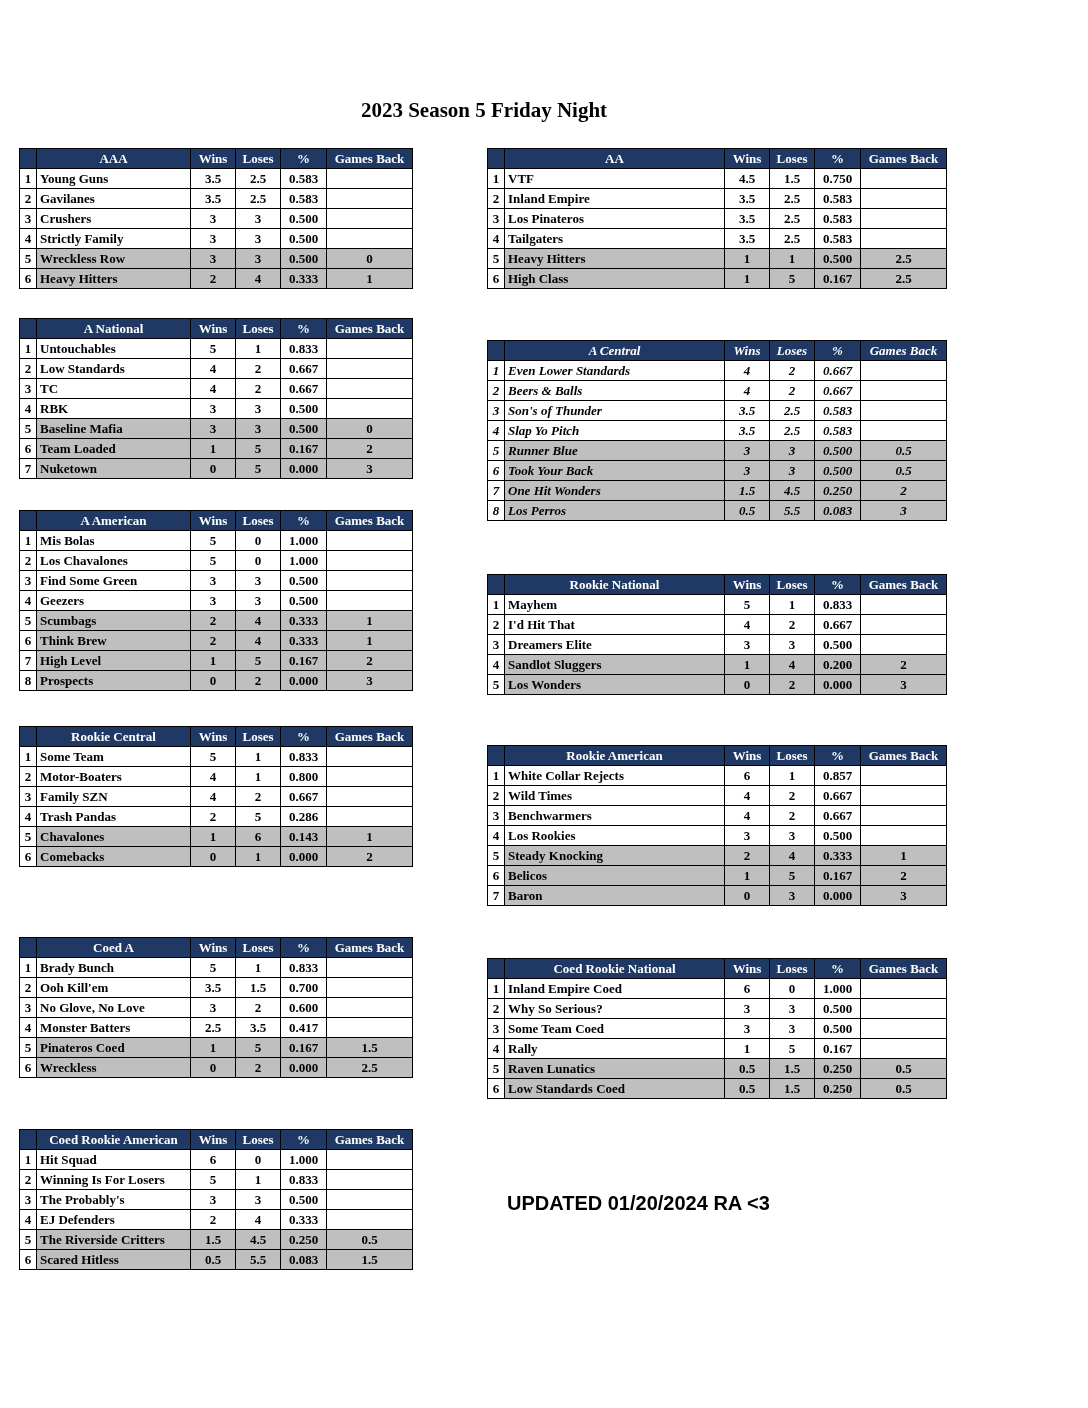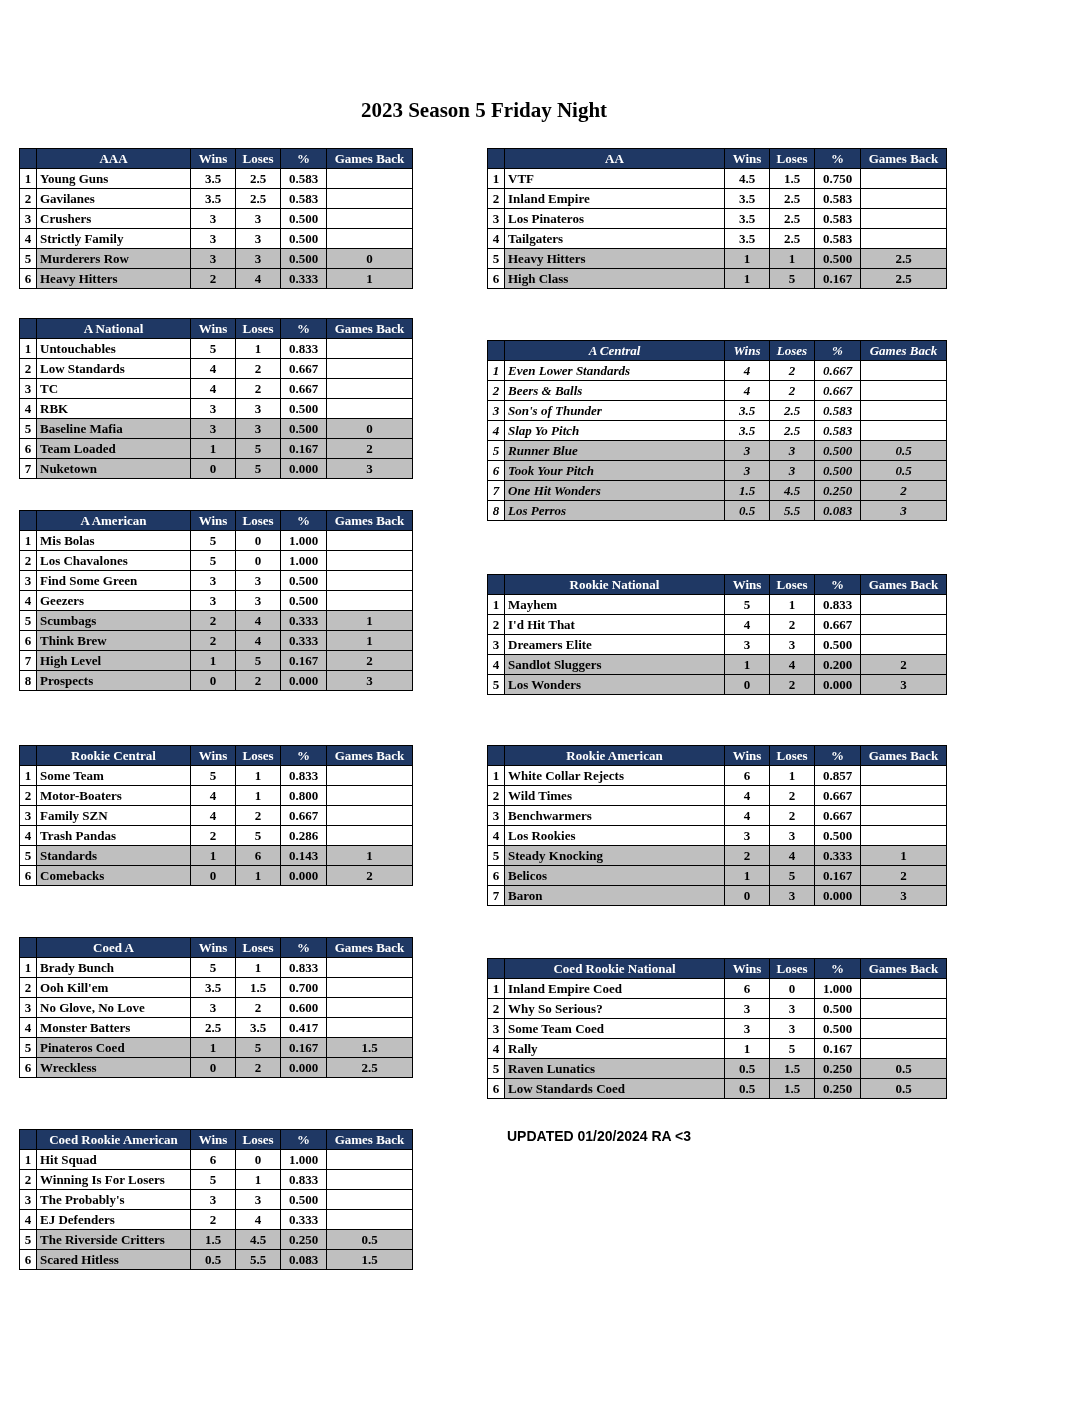--- a/index.html
+++ b/index.html
@@ -32,22 +32,22 @@
   .standings td.num  { text-align:center; }
   .standings tr.gray td.team,
   .standings tr.gray td.num { background:var(--gray-row); }
   .left  col.c-rank { width:17px; }  .left  col.c-team { width:154px; }
   .left  col.c-wins { width:45px; }  .left  col.c-loses { width:45px; }
   .left  col.c-pct  { width:46px; }  .left  col.c-gb   { width:86px; }
   .right col.c-rank { width:17px; }  .right col.c-team { width:220px; }
   .right col.c-wins { width:45px; }  .right col.c-loses { width:45px; }
   .right col.c-pct  { width:46px; }  .right col.c-gb   { width:86px; }
   .footer {
-    position:absolute; top:1128px; left:507px;
-    font-family:"Liberation Sans", sans-serif; font-weight:bold; font-size:14px;text-align:center;
+    position:absolute; top:1192px; left:507px;
+    font-family:"Liberation Sans", sans-serif; font-weight:bold; font-size:20px;text-align:center;
   }
 </style>
 </head>
 <body>
 
 <div class="page">
   <h1 class="title">2023 Season 5 Friday Night</h1>
   <div id="tables-root">
       <table class="standings left" style="top: 148px; left: 19px;">
         <colgroup>
@@ -96,21 +96,21 @@
           <tr>
             <td class="rank">4</td>
             <td class="team">Strictly Family</td>
             <td class="num">3</td>
             <td class="num">3</td>
             <td class="num">0.500</td>
             <td class="num"></td>
           </tr>
           <tr class="gray">
             <td class="rank">5</td>
-            <td class="team">Murderers Row</td>
+            <td class="team">Wreckless Row</td>
             <td class="num">3</td>
             <td class="num">3</td>
             <td class="num">0.500</td>
             <td class="num">0</td>
           </tr>
           <tr class="gray">
             <td class="rank">6</td>
             <td class="team">Heavy Hitters</td>
             <td class="num">2</td>
             <td class="num">4</td>
@@ -276,21 +276,21 @@
           <tr class="gray">
             <td class="rank">8</td>
             <td class="team">Prospects</td>
             <td class="num">0</td>
             <td class="num">2</td>
             <td class="num">0.000</td>
             <td class="num">3</td>
           </tr>
         </tbody>
       </table>
-      <table class="standings left" style="top: 745px; left: 19px; border-radius: 26px;">
+      <table class="standings left" style="top: 726px; left: 19px; border-radius: 26px;">
         <colgroup>
           <col class="c-rank">
           <col class="c-team">
           <col class="c-wins">
           <col class="c-loses">
           <col class="c-pct">
           <col class="c-gb">
         </colgroup>
         <thead>
           <tr class="hrow">
@@ -330,21 +330,21 @@
           <tr>
             <td class="rank">4</td>
             <td class="team">Trash Pandas</td>
             <td class="num">2</td>
             <td class="num">5</td>
             <td class="num">0.286</td>
             <td class="num"></td>
           </tr>
           <tr class="gray">
             <td class="rank">5</td>
-            <td class="team">Standards</td>
+            <td class="team">Chavalones</td>
             <td class="num">1</td>
             <td class="num">6</td>
             <td class="num">0.143</td>
             <td class="num">1</td>
           </tr>
           <tr class="gray">
             <td class="rank">6</td>
             <td class="team">Comebacks</td>
             <td class="num">0</td>
             <td class="num">1</td>
@@ -618,21 +618,21 @@
           <tr class="gray">
             <td class="rank">5</td>
             <td class="team">Runner Blue</td>
             <td class="num">3</td>
             <td class="num">3</td>
             <td class="num">0.500</td>
             <td class="num">0.5</td>
           </tr>
           <tr class="gray">
             <td class="rank">6</td>
-            <td class="team">Took Your Pitch</td>
+            <td class="team">Took Your Back</td>
             <td class="num">3</td>
             <td class="num">3</td>
             <td class="num">0.500</td>
             <td class="num">0.5</td>
           </tr>
           <tr class="gray">
             <td class="rank">7</td>
             <td class="team">One Hit Wonders</td>
             <td class="num">1.5</td>
             <td class="num">4.5</td>

